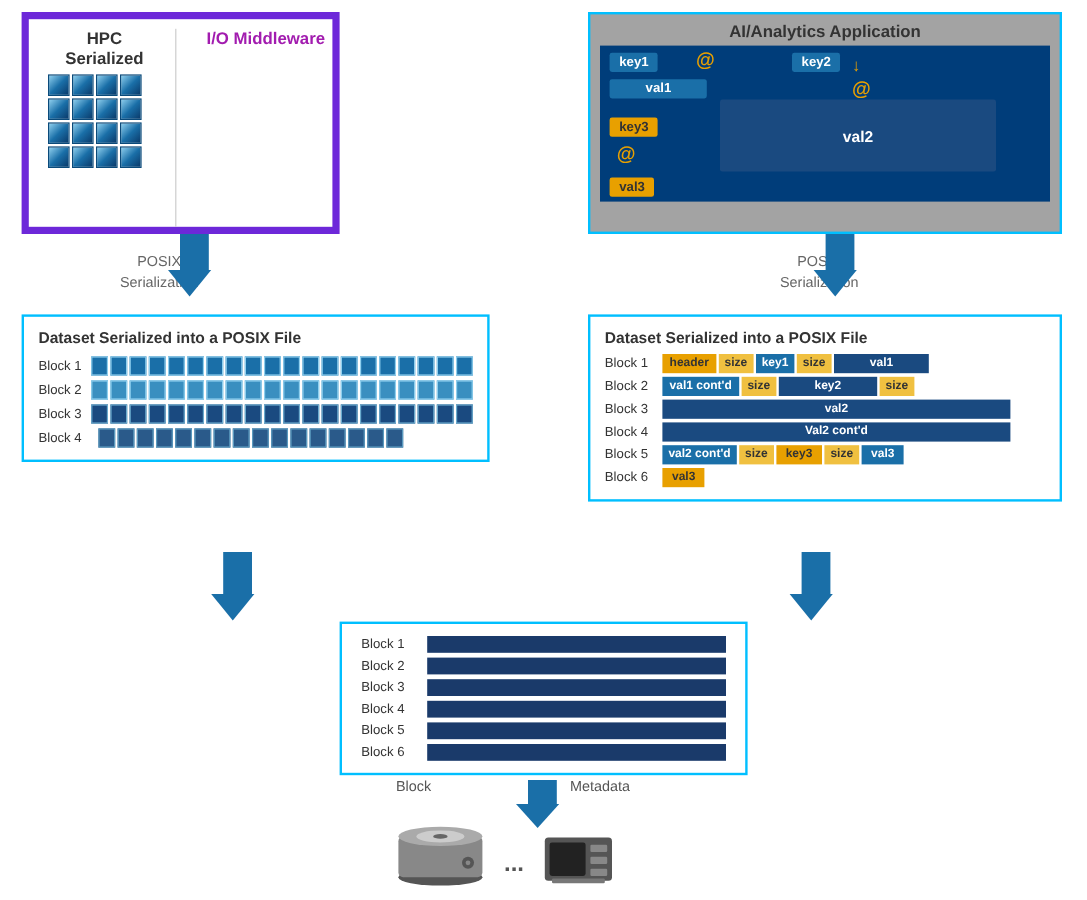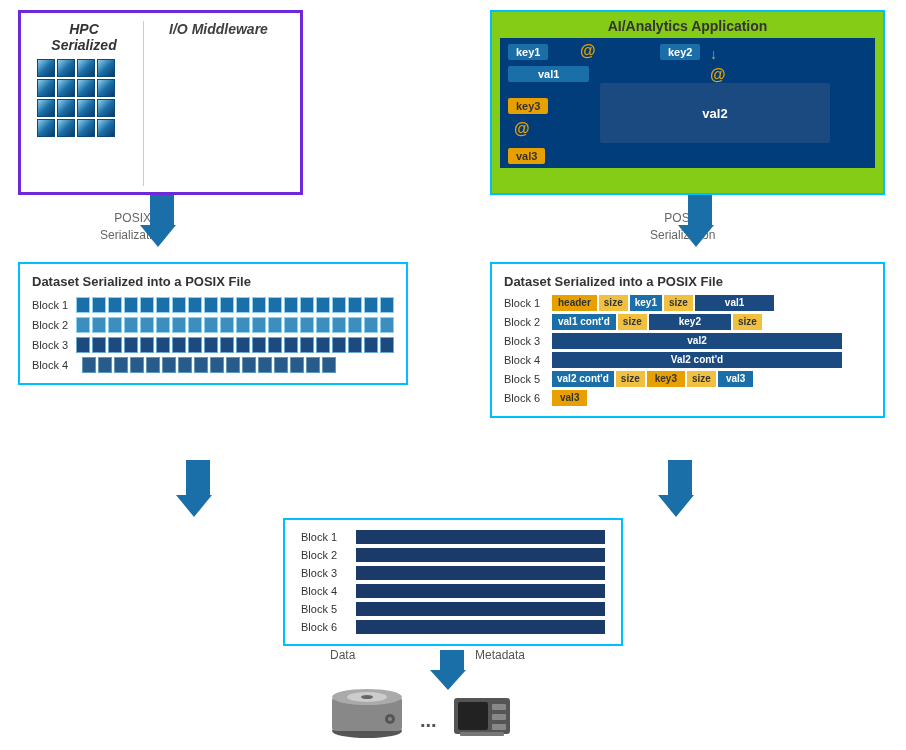--- a/index.html
+++ b/index.html
@@ -17,21 +17,21 @@
       width: 906px;
       height: 750px;
       position: relative;
     }
   </style>
 </head>
 <body>
 
 <div class="diagram">
 
-  <div style="position:absolute; top:10px; left:18px; border:3px solid #6d28d9; width:285px; height:185px; background:#fff;font-style:italic;">
+  <div style="position:absolute; top:10px; left:18px; border:6px solid #6d28d9; width:265px; height:185px; background:#fff;">
 
     <div style="position:absolute; left:8px; top:8px; width:110px; text-align:center;">
       <div style="font-weight:bold; font-size:14px; color:#333;">
         <span>HPC</span><br><span>Serialized</span>
       </div>
 
       <div style="display:grid; grid-template-columns:repeat(4,18px); gap:2px; margin-top:6px; margin-left:8px;">
         <div style="width:18px;height:18px;background:linear-gradient(135deg,#8ecfee,#1a6fa8,#0a3a6a);border:1px solid #0a4a7a;"></div>
         <div style="width:18px;height:18px;background:linear-gradient(135deg,#8ecfee,#1a6fa8,#0a3a6a);border:1px solid #0a4a7a;"></div>
         <div style="width:18px;height:18px;background:linear-gradient(135deg,#8ecfee,#1a6fa8,#0a3a6a);border:1px solid #0a4a7a;"></div>
@@ -47,34 +47,34 @@
         <div style="width:18px;height:18px;background:linear-gradient(135deg,#8ecfee,#1a6fa8,#0a3a6a);border:1px solid #0a4a7a;"></div>
         <div style="width:18px;height:18px;background:linear-gradient(135deg,#8ecfee,#1a6fa8,#0a3a6a);border:1px solid #0a4a7a;"></div>
         <div style="width:18px;height:18px;background:linear-gradient(135deg,#8ecfee,#1a6fa8,#0a3a6a);border:1px solid #0a4a7a;"></div>
         <div style="width:18px;height:18px;background:linear-gradient(135deg,#8ecfee,#1a6fa8,#0a3a6a);border:1px solid #0a4a7a;"></div>
       </div>
     </div>
 
     <div style="position:absolute;left:122px;top:8px;width:1px;height:165px;background:#ccc;"></div>
 
     <div style="position:absolute;left:130px;top:8px;width:135px;">
-      <div style="font-weight:bold;font-size:14px;color:#404040;text-align:center;margin-bottom:10px;">I/O Middleware</div>
+      <div style="font-weight:bold;font-size:14px;color:#a21caf;text-align:center;margin-bottom:10px;">I/O Middleware</div>
     </div>
   </div>
 
   <div style="position:absolute;top:210px;left:100px;text-align:center;color:#666;font-size:12px;line-height:1.4;">
     <span>POSIX</span><br><span>Serialization</span>
   </div>
 
   <div style="position:absolute;top:195px;left:147px;">
     <div style="width:24px;height:30px;background:#1a6fa8;margin:0 auto;"></div>
     <div style="width:0;height:0;border-left:18px solid transparent;border-right:18px solid transparent;border-top:22px solid #1a6fa8;margin-left:-7px;"></div>
   </div>
 
-  <div style="position:absolute;top:10px;left:490px;border:2px solid #00bfff;width:395px;height:185px;background:#84cc16;">
+  <div style="position:absolute;top:10px;left:490px;border:2px solid #00bfff;width:395px;height:185px;background:#a3a3a3;">
     <div style="font-weight:bold;font-size:14px;color:#333;text-align:center;padding-top:6px;margin-bottom:4px;">AI/Analytics Application</div>
 
     <div style="background:#003d7a;width:calc(100%-16px);margin:0 8px;height:130px;position:relative;">
 
       <div style="position:absolute;top:6px;left:8px;background:#1a6fa8;color:#fff;font-size:11px;font-weight:bold;padding:2px 8px;border-radius:2px;">key1</div>
 
       <div style="position:absolute;top:4px;left:80px;color:#e8a000;font-weight:bold;font-size:16px;">@</div>
 
       <div style="position:absolute;top:6px;left:160px;background:#1a6fa8;color:#fff;font-size:11px;font-weight:bold;padding:2px 8px;border-radius:2px;">key2</div>
 
@@ -299,21 +299,21 @@
       <span style="width:55px;font-size:11px;color:#333;">Block 6</span>
       <div style="flex:1;height:14px;background:#1a3a6a;"></div>
     </div>
   </div>
 
   <div style="position:absolute;top:650px;left:437px;">
     <div style="width:24px;height:20px;background:#1a6fa8;margin:0 auto;"></div>
     <div style="width:0;height:0;border-left:18px solid transparent;border-right:18px solid transparent;border-top:20px solid #1a6fa8;margin-left:-7px;"></div>
   </div>
 
-  <div style="position:absolute;top:648px;left:330px;font-size:12px;color:#555;">Data</div>
+  <div style="position:absolute;top:648px;left:330px;font-size:12px;color:#555;">Block</div>
   <div style="position:absolute;top:648px;left:475px;font-size:12px;color:#555;">Metadata</div>
 
   <div style="position:absolute;top:685px;left:330px;display:flex;align-items:flex-end;gap:15px;">
 
     <svg width="75" height="55" viewBox="0 0 75 55">
       <ellipse cx="37" cy="46" rx="35" ry="7" fill="#555"></ellipse>
       <rect x="2" y="12" width="70" height="34" rx="4" fill="#888"></rect>
       <ellipse cx="37" cy="12" rx="35" ry="8" fill="#aaa"></ellipse>
       <ellipse cx="37" cy="12" rx="20" ry="5" fill="#ccc"></ellipse>
       <ellipse cx="37" cy="12" rx="6" ry="2" fill="#666"></ellipse>

